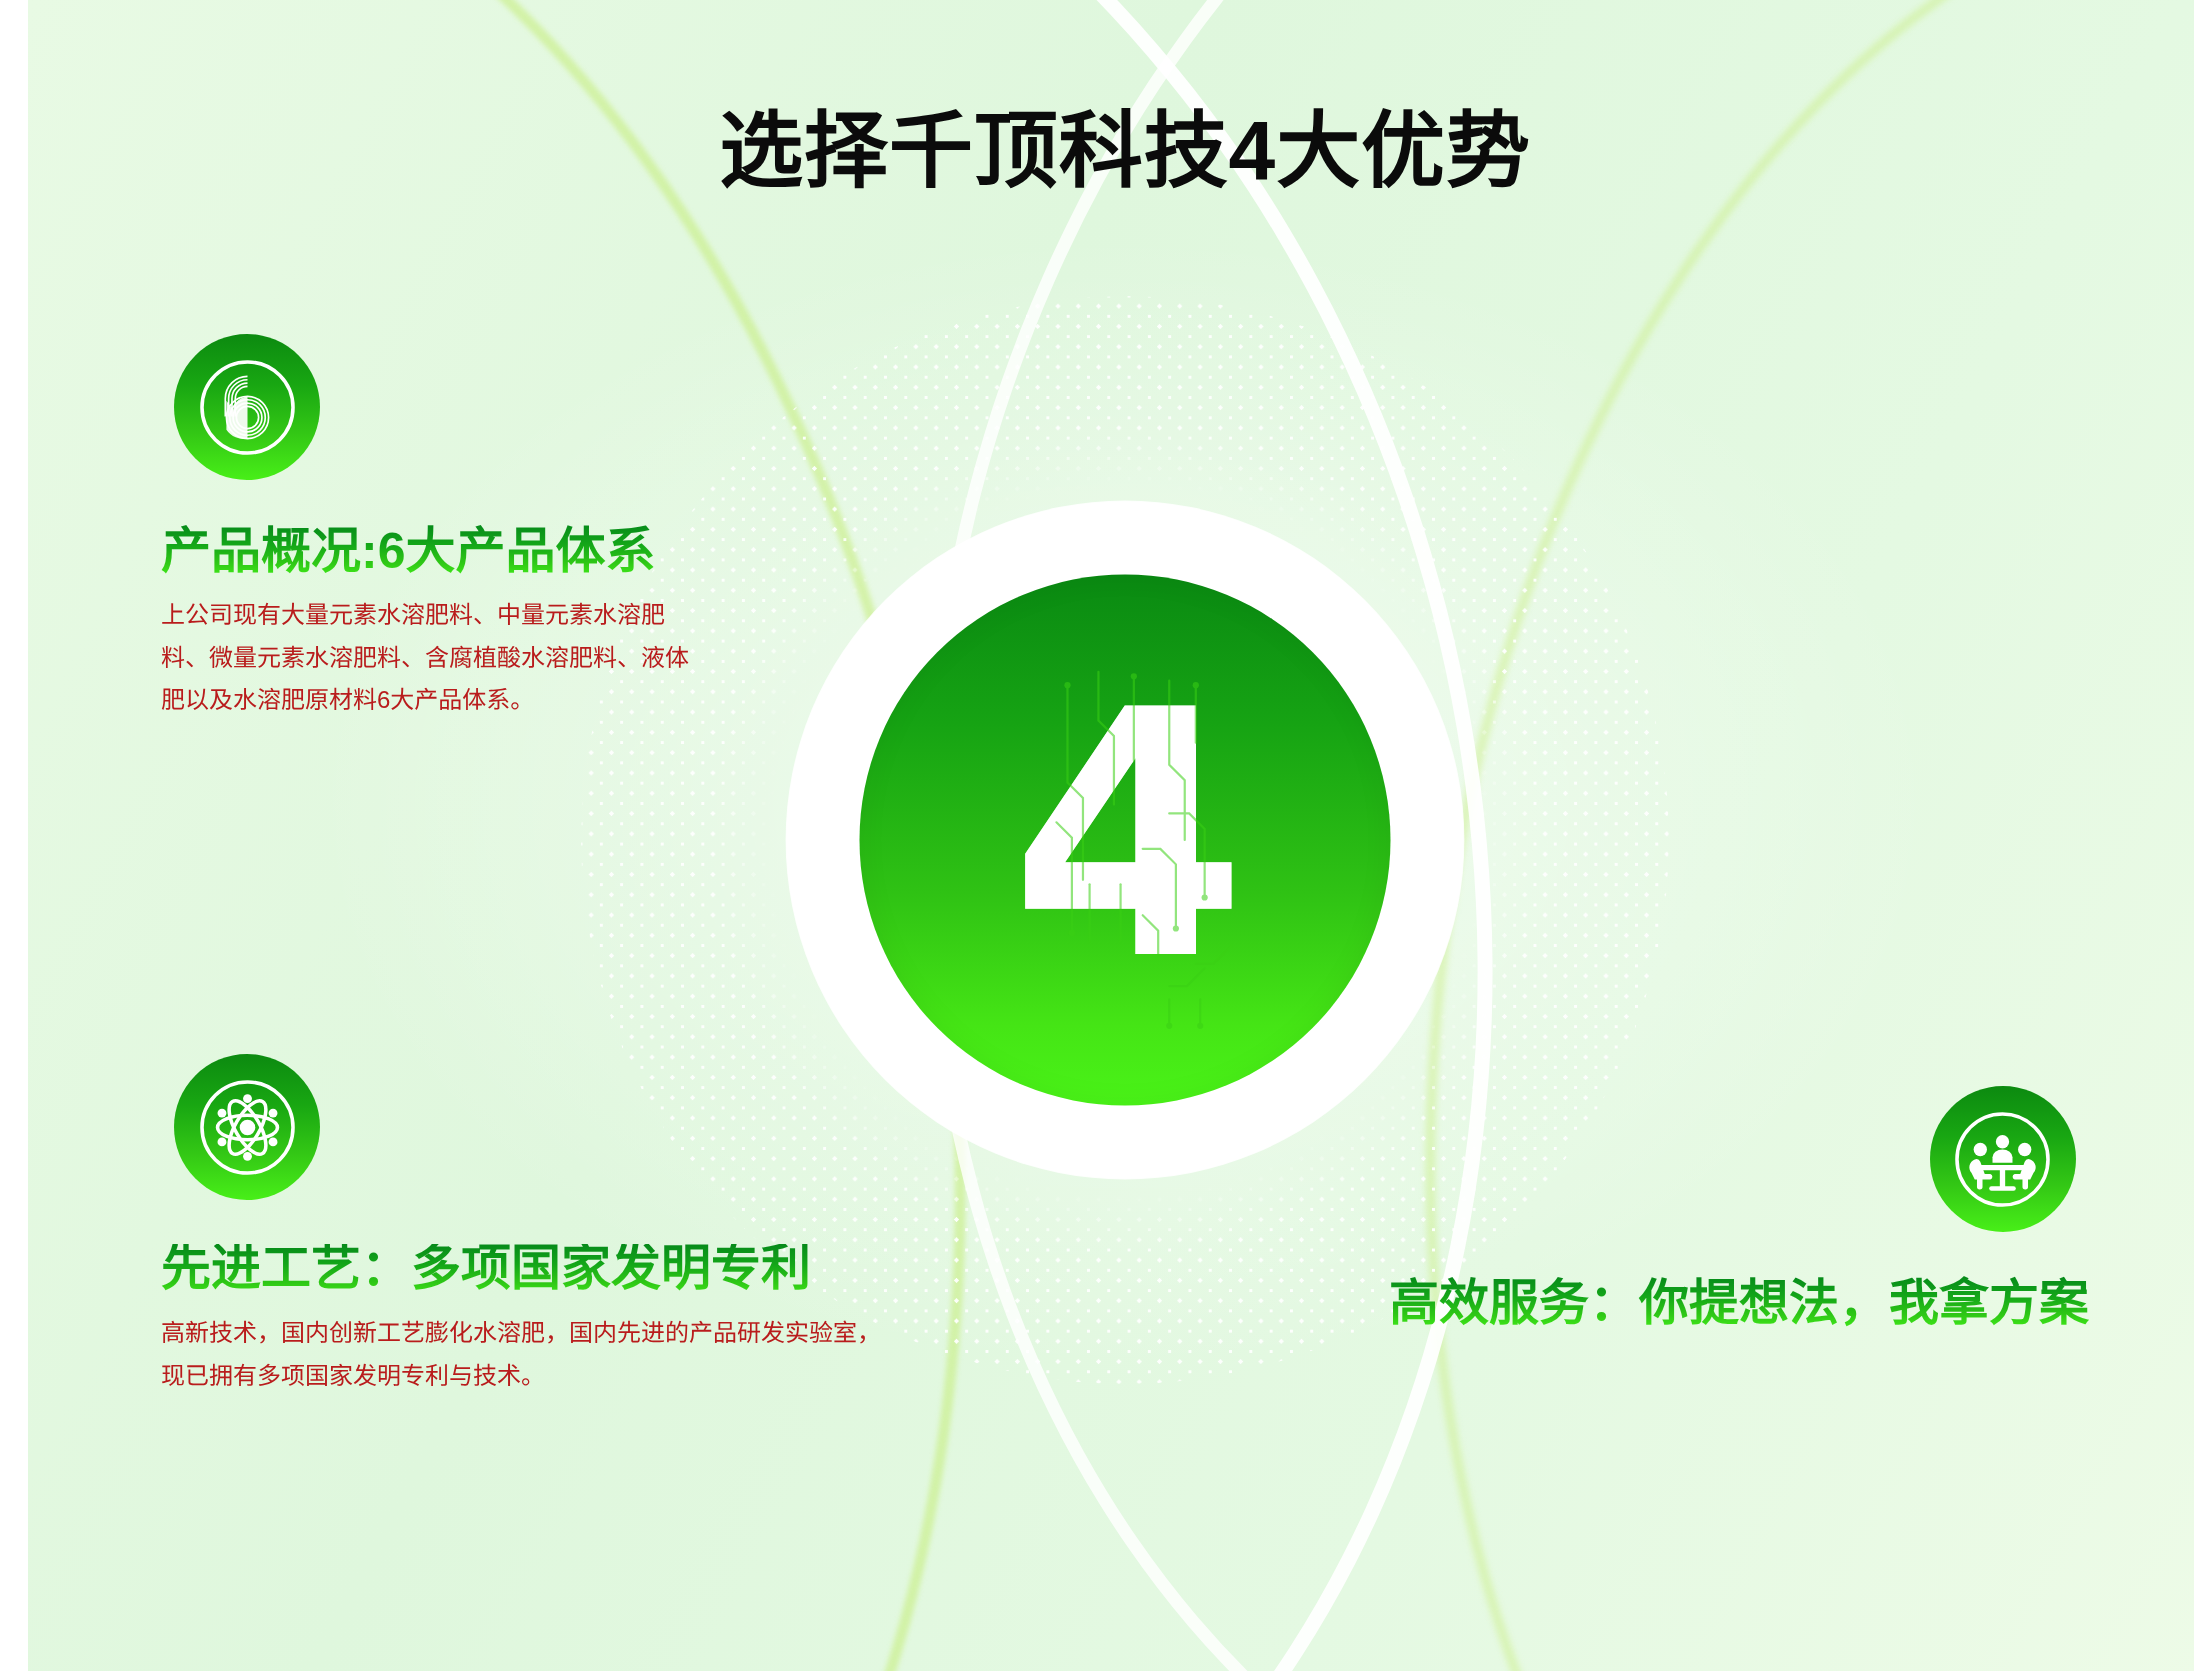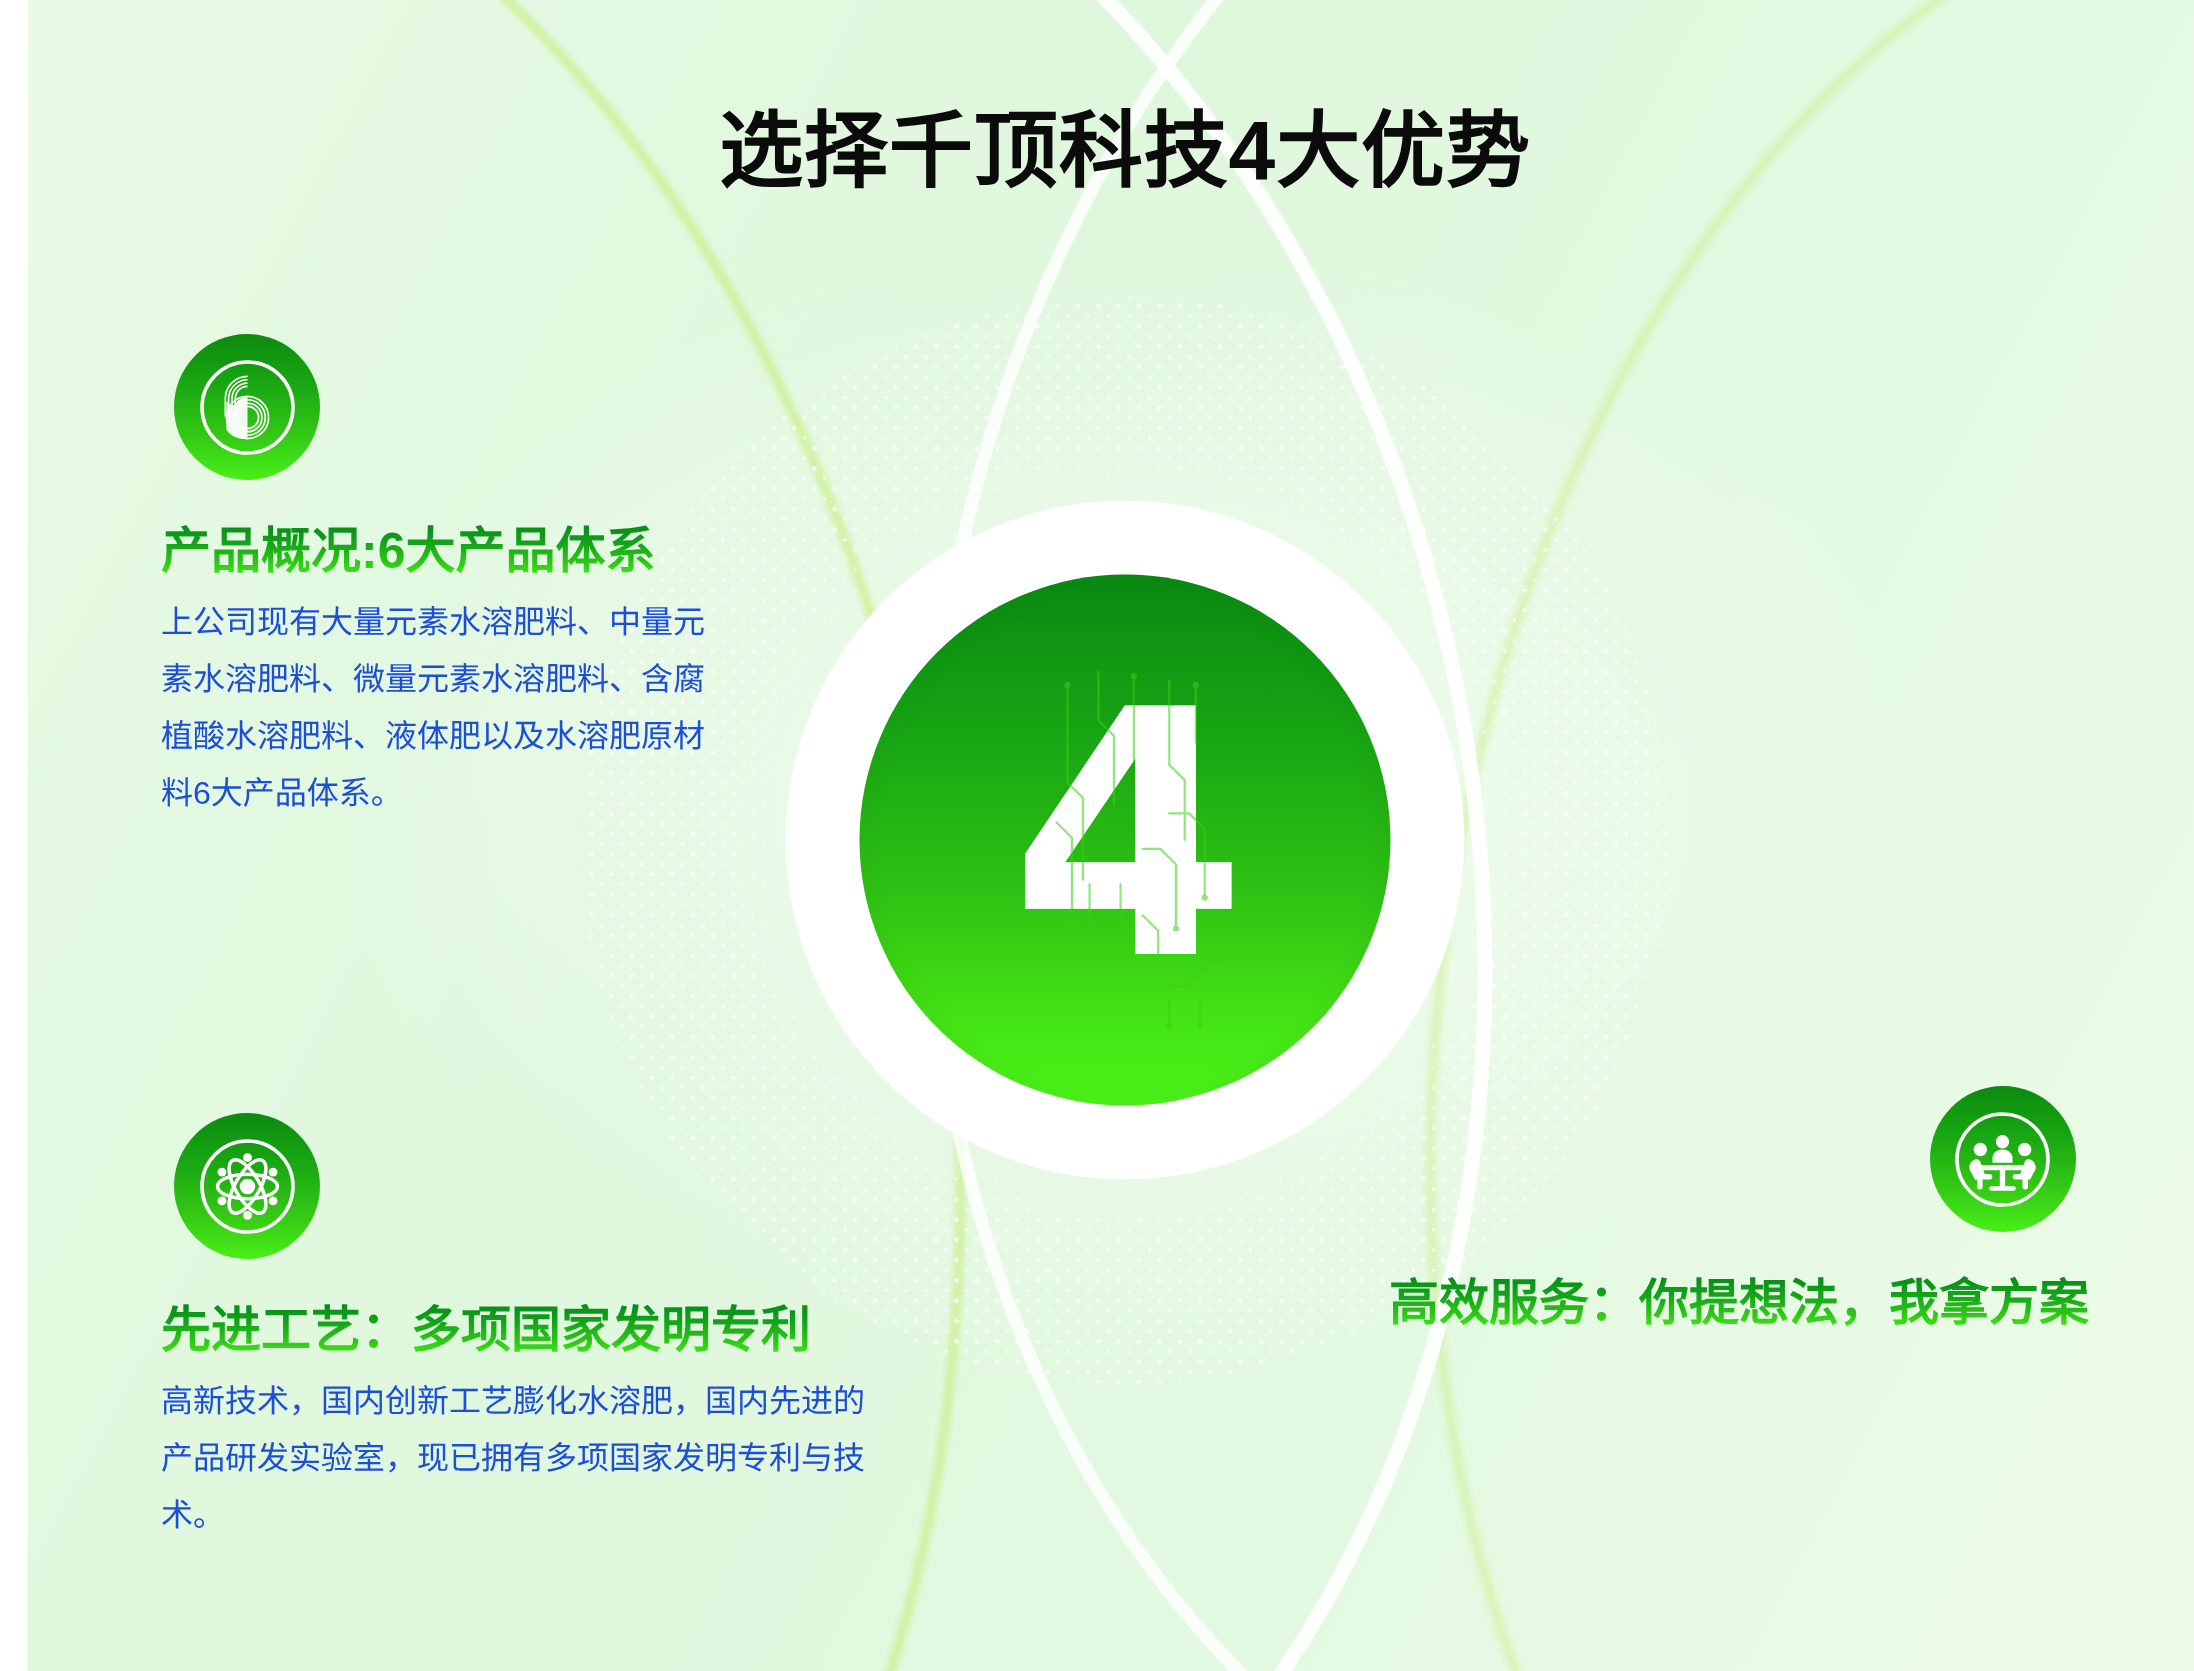--- a/index.html
+++ b/index.html
@@ -203,34 +203,34 @@
     line-height: 1.1;
     white-space: nowrap;
     background: linear-gradient(180deg, #068a1a 0%, #13a519 36%, #2ec716 70%, #44f01a 100%);
     -webkit-background-clip: text;
     background-clip: text;
     color: transparent;
     -webkit-text-fill-color: transparent;
   }
   .feature-body {
     margin-top: 15px;
-    font-size: 32px;
+    font-size: 24px;
     line-height: 1.78;
-    color: #1d4ed8;
+    color: #b91c1c;
     font-weight: 400;
   }
 
   
   #f-product   { left: 133px;  top: 524px;  width: 544px; }
   #f-product .badge   { left: 13.3px;   top: -190px; }
 
   #f-quality   { right: 133px; top: 524px;  width: 632px; }
   #f-quality .badge   { right: 13.3px;  top: -190px; }
 
-  #f-process   { left: 133px;  top: 1303px;  width: 734px; }
+  #f-process   { left: 133px;  top: 1244px;  width: 734px; font-family: Liberation Mono, monospace; }
   #f-process .badge   { left: 13.3px;   top: -190px; }
 
   #f-service   { right: 133px; top: 1276px;  width: 734px; }
   #f-service .badge   { right: 13.3px;  top: -190px; }
 </style>
 </head>
 <body>
 
 <div id="poster">
 

